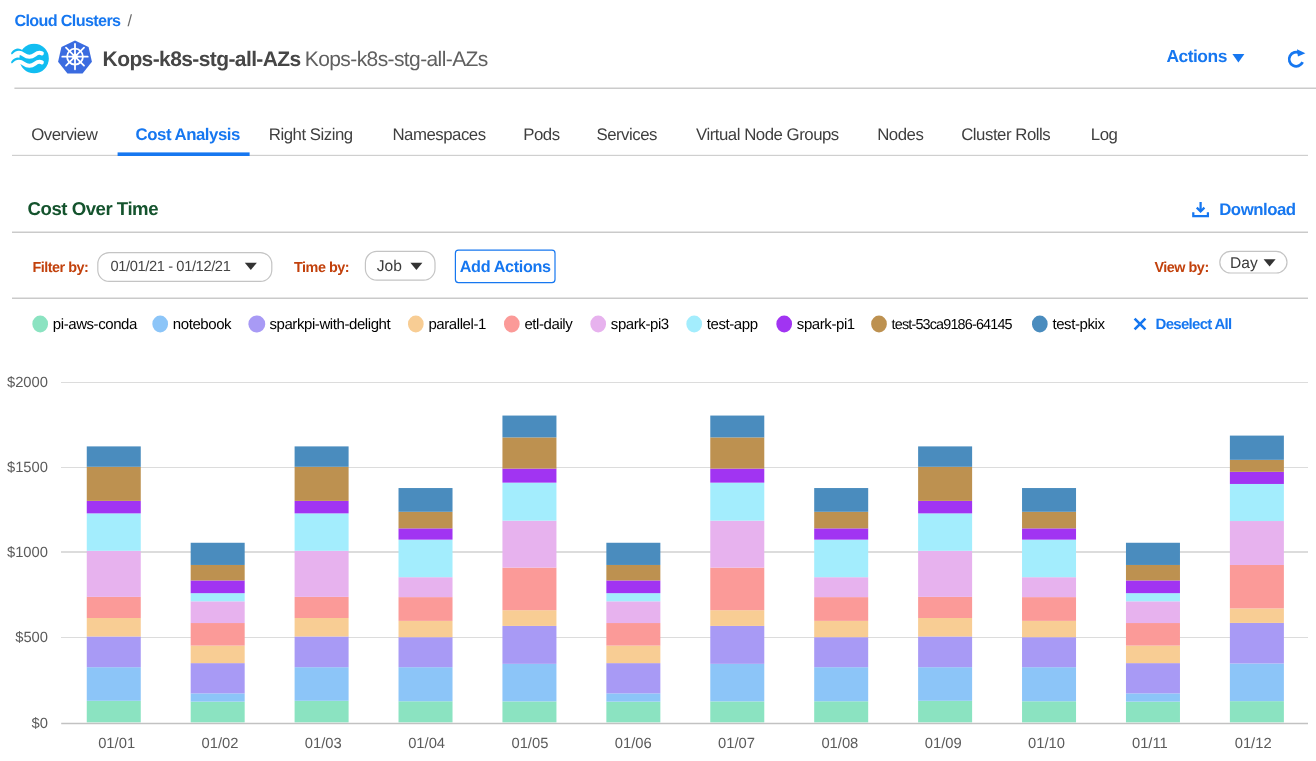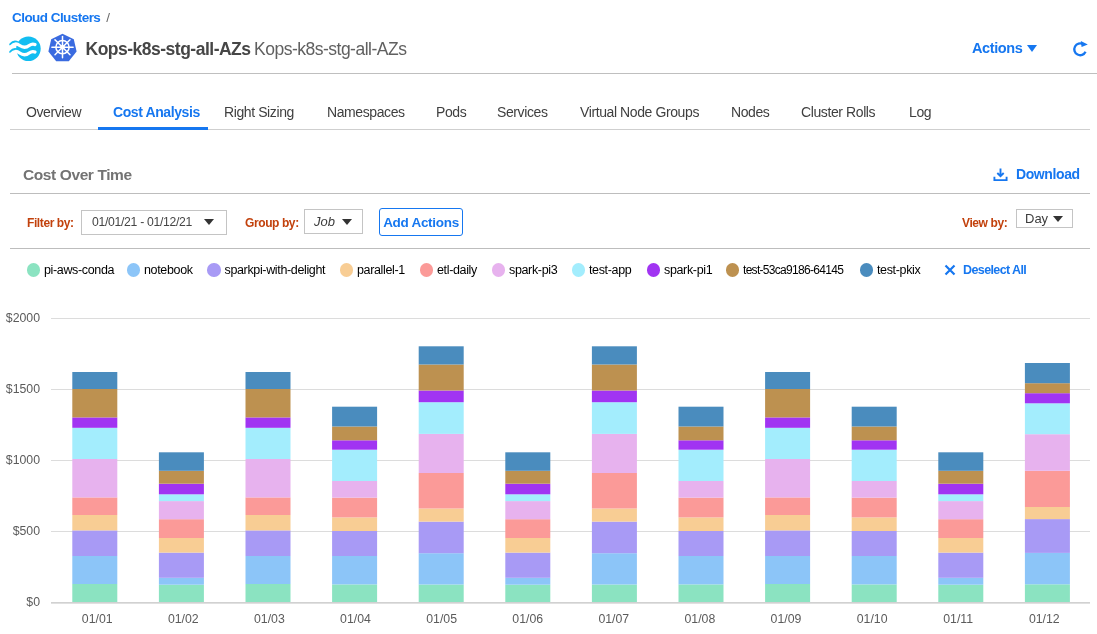--- a/index.html
+++ b/index.html
@@ -18,27 +18,27 @@
 
 .hr1 { left:12px; right:0; top:72.5px; height:1.5px; background:#bfbfbf; }
 
 
 .tab { position:absolute; top:104px; font-size:14px; color:#3f3f3f; letter-spacing:-0.4px; white-space:nowrap; }
 .tab.active { color:#1677F0; font-weight:600; }
 .tabline { left:10px; right:7px; top:128.5px; height:1px; background:#cfcfcf; }
 .tabunder { left:97.5px; top:127px; width:110.5px; height:3.2px; background:#1677F0; }
 
 
-.heading { left:23px; top:165.5px; font-size:15.5px; font-weight:700; color:#737373; letter-spacing:-0.4px; }
+.heading { left:23px; top:165.5px; font-size:15.5px; font-weight:700; color:#14532d; letter-spacing:-0.4px; }
 .download { left:993px; top:166px; font-size:14px; font-weight:700; color:#1677F0; display:flex; align-items:center; letter-spacing:-0.4px; }
 .hr2 { left:10px; right:7px; top:192.5px; height:1.5px; background:#bdbdbd; }
 
 
 .lbl { font-size:12px; font-weight:700; color:#c2410c; letter-spacing:-0.4px; }
-.selbox { position:absolute; border:1px solid #c4c4c4; background:#fff; border-radius:0; display:flex; align-items:center; justify-content:space-between; color:#3c3c3c; white-space:nowrap; }
+.selbox { position:absolute; border:1px solid #c4c4c4; background:#fff; border-radius:10px; display:flex; align-items:center; justify-content:space-between; color:#3c3c3c; white-space:nowrap; }
 .tri { width:0; height:0; border-left:5px solid transparent; border-right:5px solid transparent; border-top:6.5px solid #333; flex:none; }
 .addfilter { position:absolute; left:379px; top:208px; width:84px; height:28px; border:1px solid #1677F0; border-radius:3px; color:#1677F0; font-size:13.5px; font-weight:700; display:flex; align-items:center; justify-content:center; background:#fff; letter-spacing:-0.3px; }
 .hr3 { left:10px; right:7px; top:247.5px; height:1.5px; background:#bdbdbd; }
 
 
 .li { position:absolute; top:263px; display:flex; align-items:center; font-size:12.5px; color:#000000; white-space:nowrap; letter-spacing:-0.35px; }
 .dot { width:13.5px; height:13.5px; border-radius:50%; display:inline-block; margin-right:4px; flex:none; }
 .deselect { left:944px; top:263px; display:flex; align-items:center; font-size:12.5px; font-weight:700; color:#1677F0; letter-spacing:-0.6px; }
 </style>
 </head>
@@ -101,22 +101,22 @@
   </svg>
   Download
 </div>
 <div class="abs hr2"></div>
 
 <div class="abs lbl" style="left:27px; top:215.5px;">Filter by:</div>
 <div class="selbox" style="left:81px; top:209.5px; width:146px; height:25.5px; padding:0 12px 0 10px; font-size:12.2px; letter-spacing:-0.3px; color:#454545;">
   <span>01/01/21 - 01/12/21</span>
     <span class="tri"></span>
 </div>
-<div class="abs lbl" style="left:245px; top:215.5px;">Group by:</div>
-<div class="selbox" style="left:304px; top:209px; width:59px; height:25px; padding:0 10px 0 9px; font-size:13px;font-style:italic;">
+<div class="abs lbl" style="left:245px; top:215.5px;">Time by:</div>
+<div class="selbox" style="left:304px; top:209px; width:59px; height:25px; padding:0 10px 0 9px; font-size:13px;">
   <span>Job</span>
     <span class="tri"></span>
 </div>
 <div class="addfilter">Add Actions</div>
 <div class="abs lbl" style="left:962px; top:215.5px;">View by:</div>
 <div class="selbox" style="left:1016px; top:209px; width:57px; height:19px; padding:0 9px 0 8px; font-size:13px;">
   <span>Day</span>
     <span class="tri"></span>
 </div>
 <div class="abs hr3"></div>

